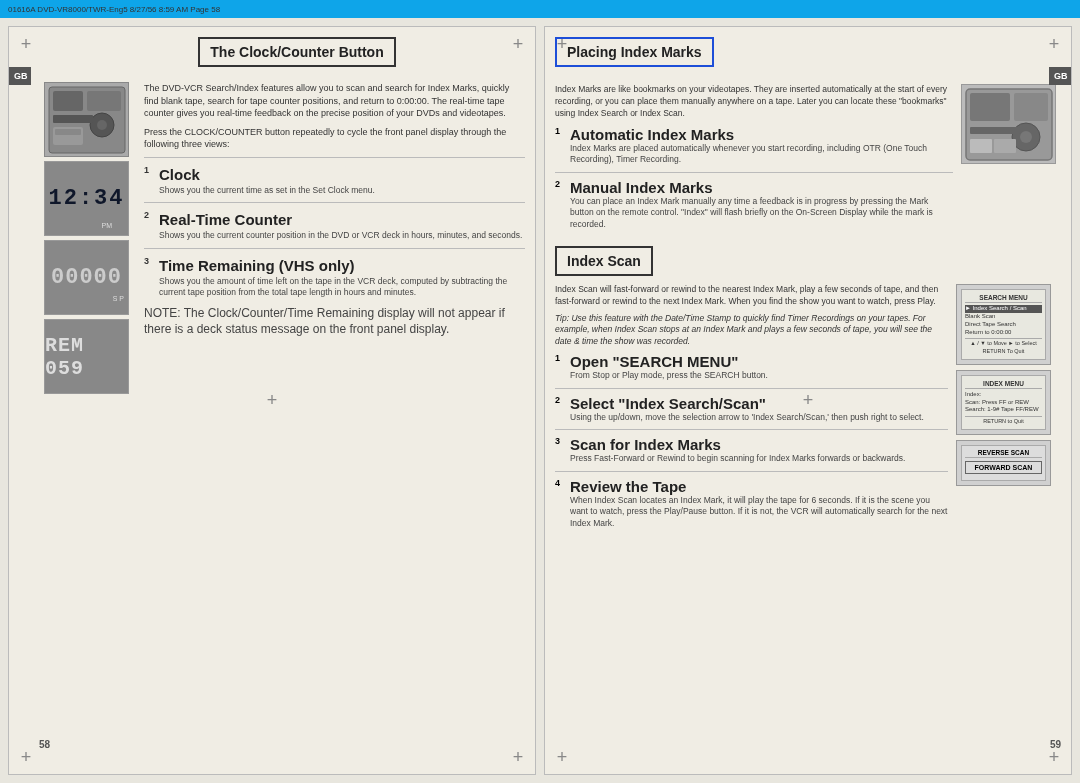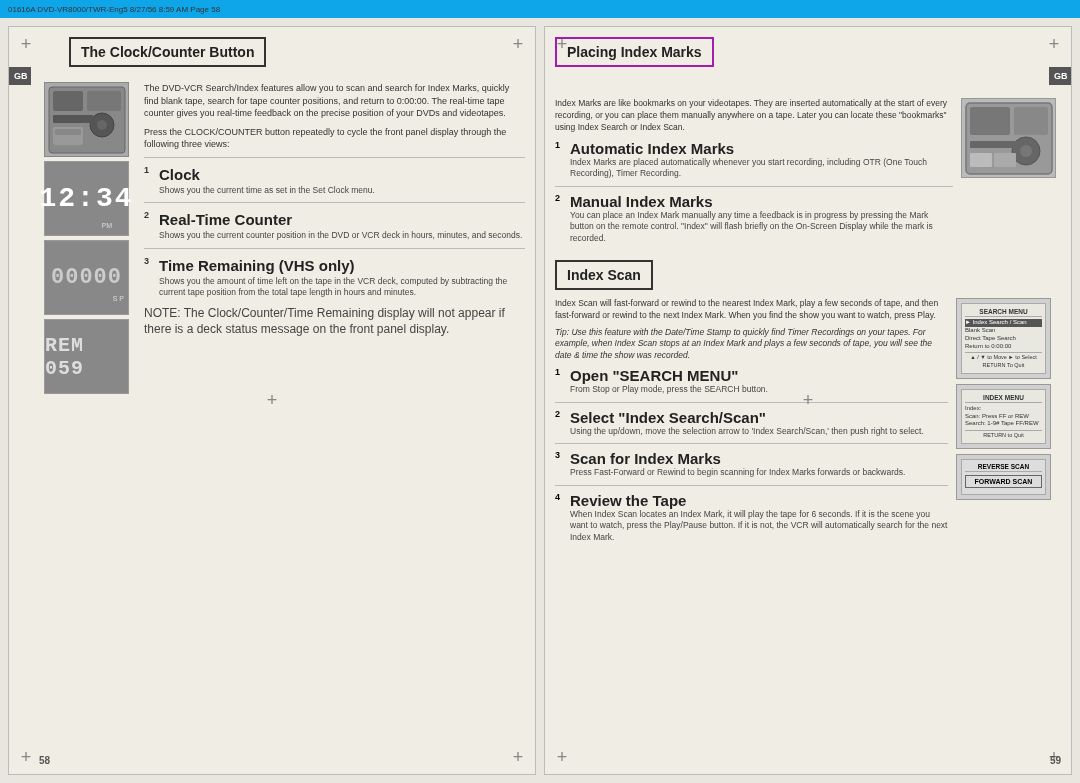--- a/index.html
+++ b/index.html
@@ -80,26 +80,26 @@
       border: 2px solid #333;
       padding: 5px 10px;
       font-size: 14px;
       font-weight: bold;
       color: #222;
       margin-bottom: 10px;
       margin-left: 25px;
       display: inline-block;
     }
     .section-title-right {
-      border: 2px solid #a21caf;
+      border: 2px solid #1d4ed8;
       padding: 5px 10px;
       font-size: 14px;
       font-weight: bold;
       color: #222;
-      margin-bottom: 26px;
+      margin-bottom: 12px;
       display: inline-block;
     }
     .left-inner {
       display: flex;
       flex-direction: row;
       margin-left: 25px;
       margin-top: 5px;
     }
     .device-images {
       display: flex;
@@ -115,22 +115,22 @@
       border: 1px solid #999;
       display: flex;
       align-items: center;
       justify-content: center;
       position: relative;
     }
     .display-img {
       background: #888;
     }
     .display-seg {
-      font-size: 28px;
-      color: #ffffff;
+      font-size: 22px;
+      color: #0f172a;
       font-family: 'Courier New', monospace;
       font-weight: bold;
       letter-spacing: 2px;
     }
     .display-seg2 {
       font-size: 22px;
       color: #ccc;
       font-family: 'Courier New', monospace;
       font-weight: bold;
       letter-spacing: 1px;
@@ -272,21 +272,21 @@
     }
     .tip-text {
       font-size: 8.5px;
       color: #333;
       font-style: italic;
       margin-bottom: 6px;
       line-height: 1.35;
     }
     .page-number {
       position: absolute;
-      bottom: 8px;
+      bottom: 24px;
       font-size: 10px;
       color: #555;
       font-weight: bold;
     }
     .page-number-left {
       left: 30px;
     }
     .page-number-right {
       right: 10px;
     }
@@ -358,21 +358,21 @@
     <div class="left-page">
 
       <div class="crosshair cross-top-left"></div>
       <div class="crosshair cross-top-right"></div>
       <div class="crosshair cross-bottom-left"></div>
       <div class="crosshair cross-bottom-right"></div>
       <div class="crosshair cross-center-left"></div>
 
       <div class="gb-badge">GB</div>
 
-      <div style="margin-left: 25px;">
+      <div style="margin-left: 25px; text-align: center;">
         <div class="section-title">The Clock/Counter Button</div>
       </div>
 
       <div class="left-inner">
 
         <div class="device-images">
 
           <div class="vcr-device-img">
             <svg class="vcr-device-svg" viewBox="0 0 80 70">
               <rect x="2" y="2" width="76" height="66" rx="3" fill="#888" stroke="#666" stroke-width="1"></rect>

